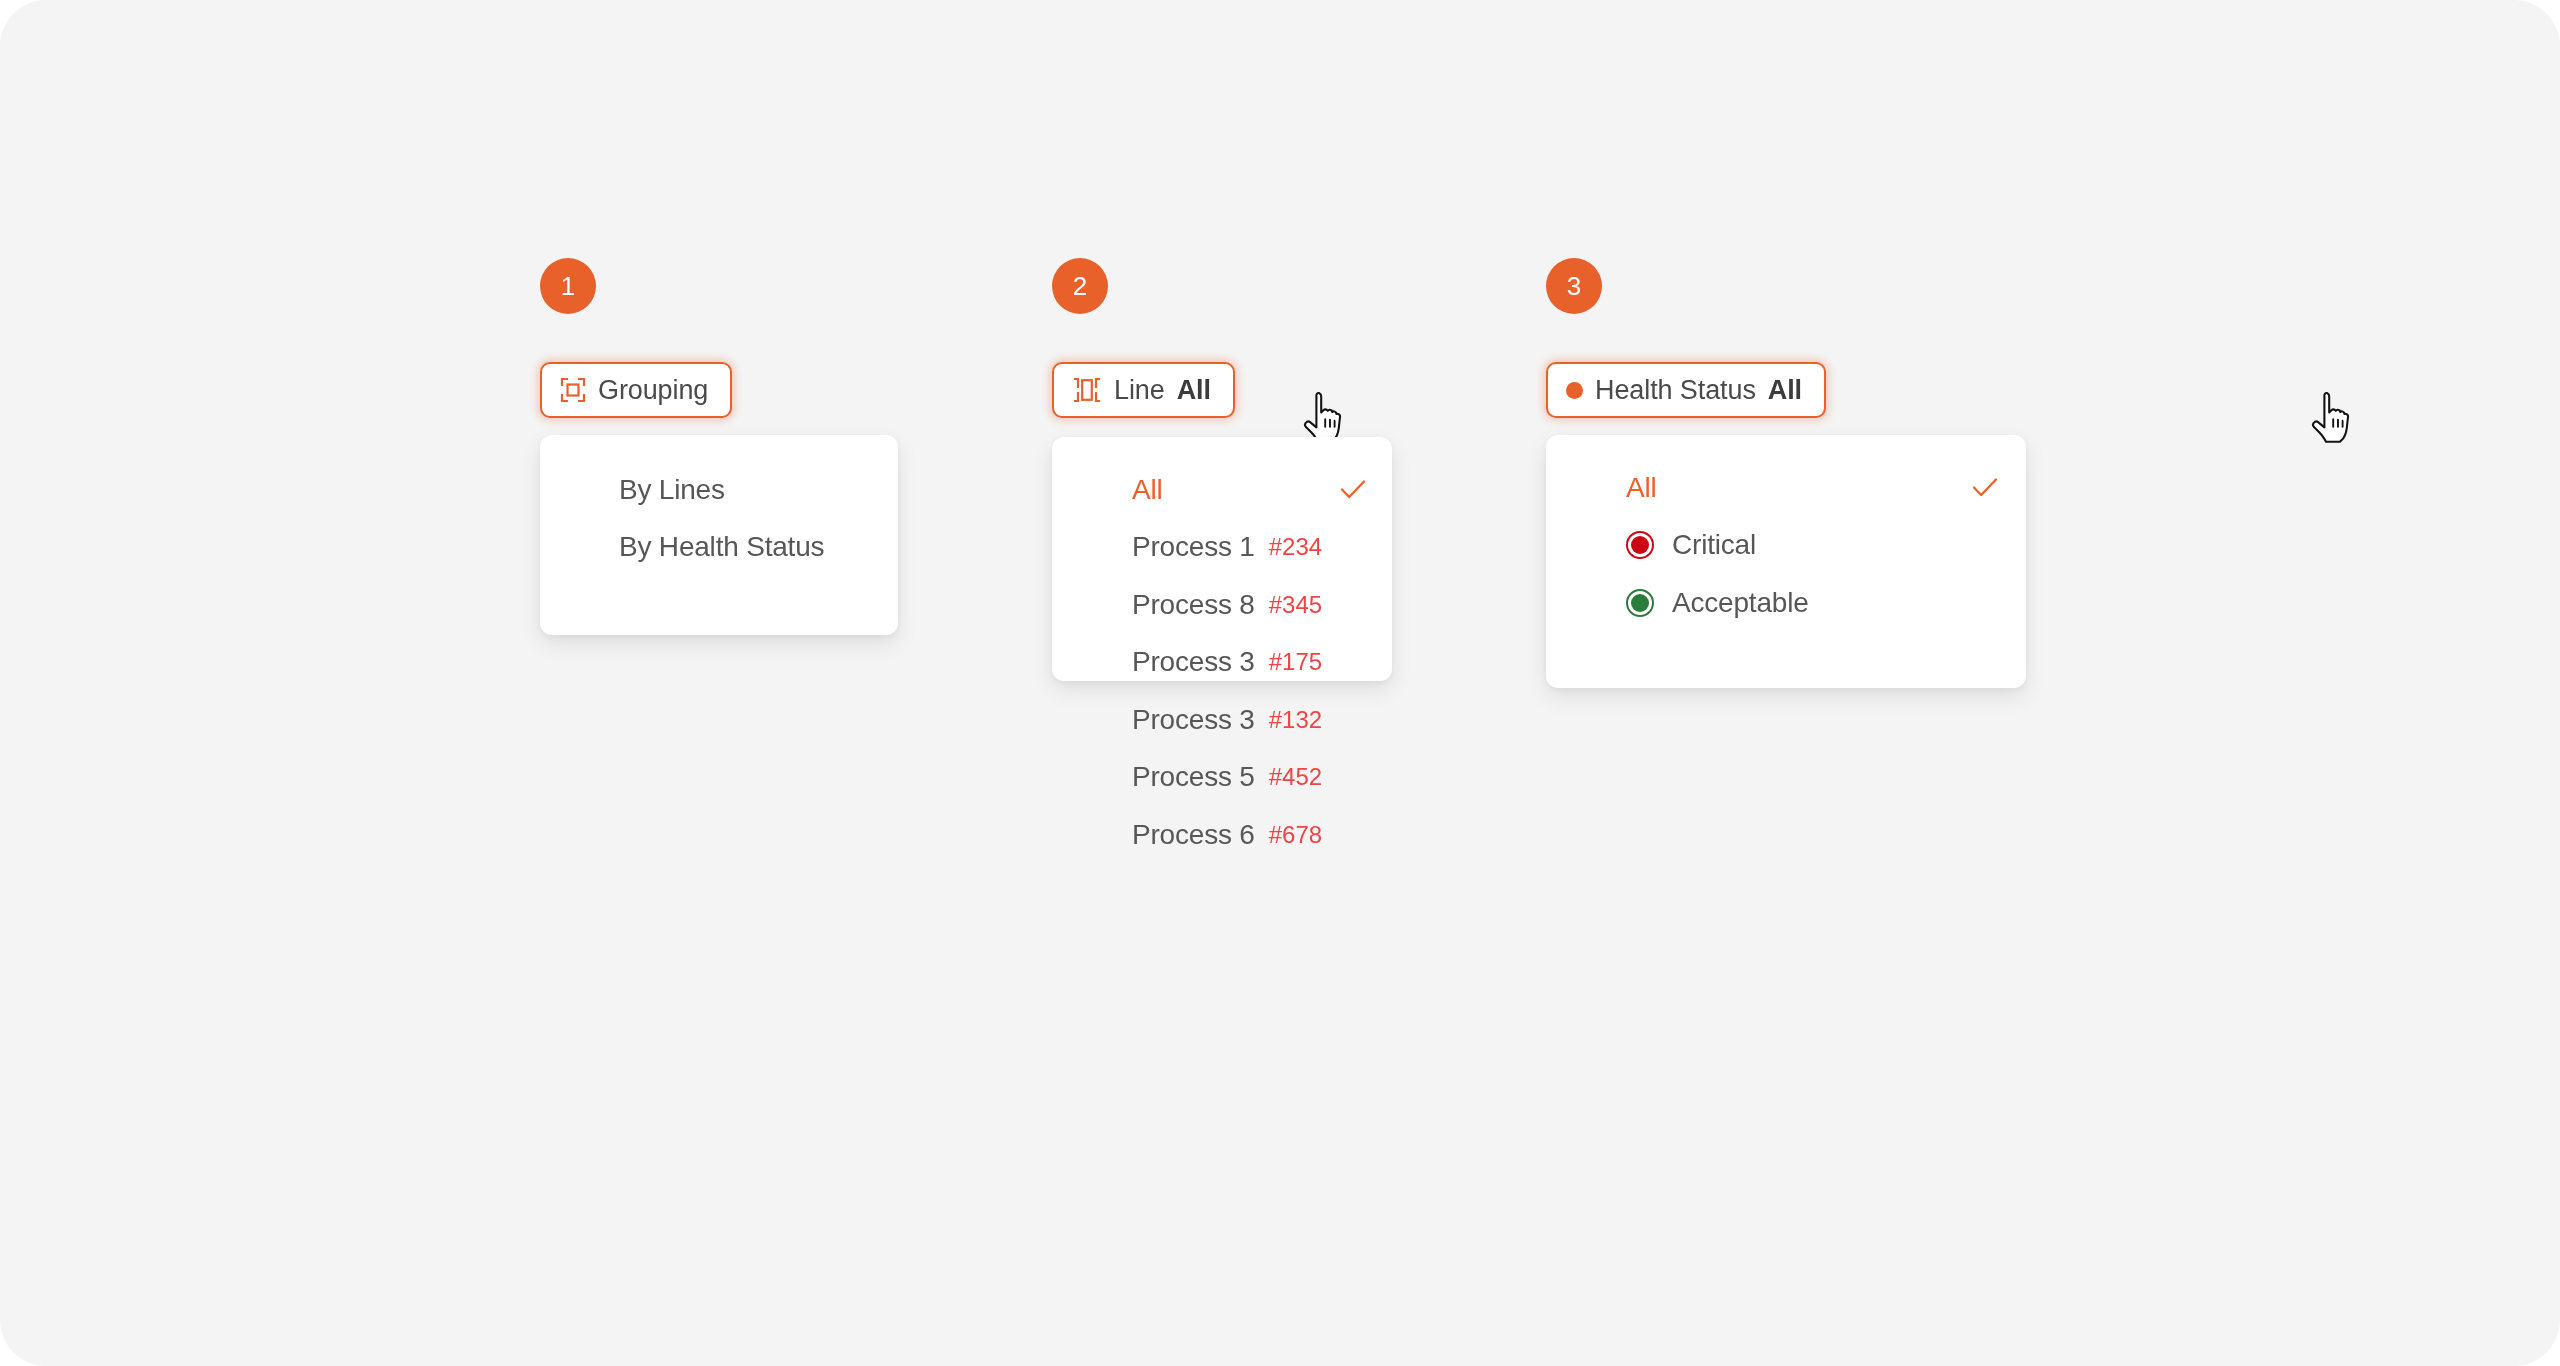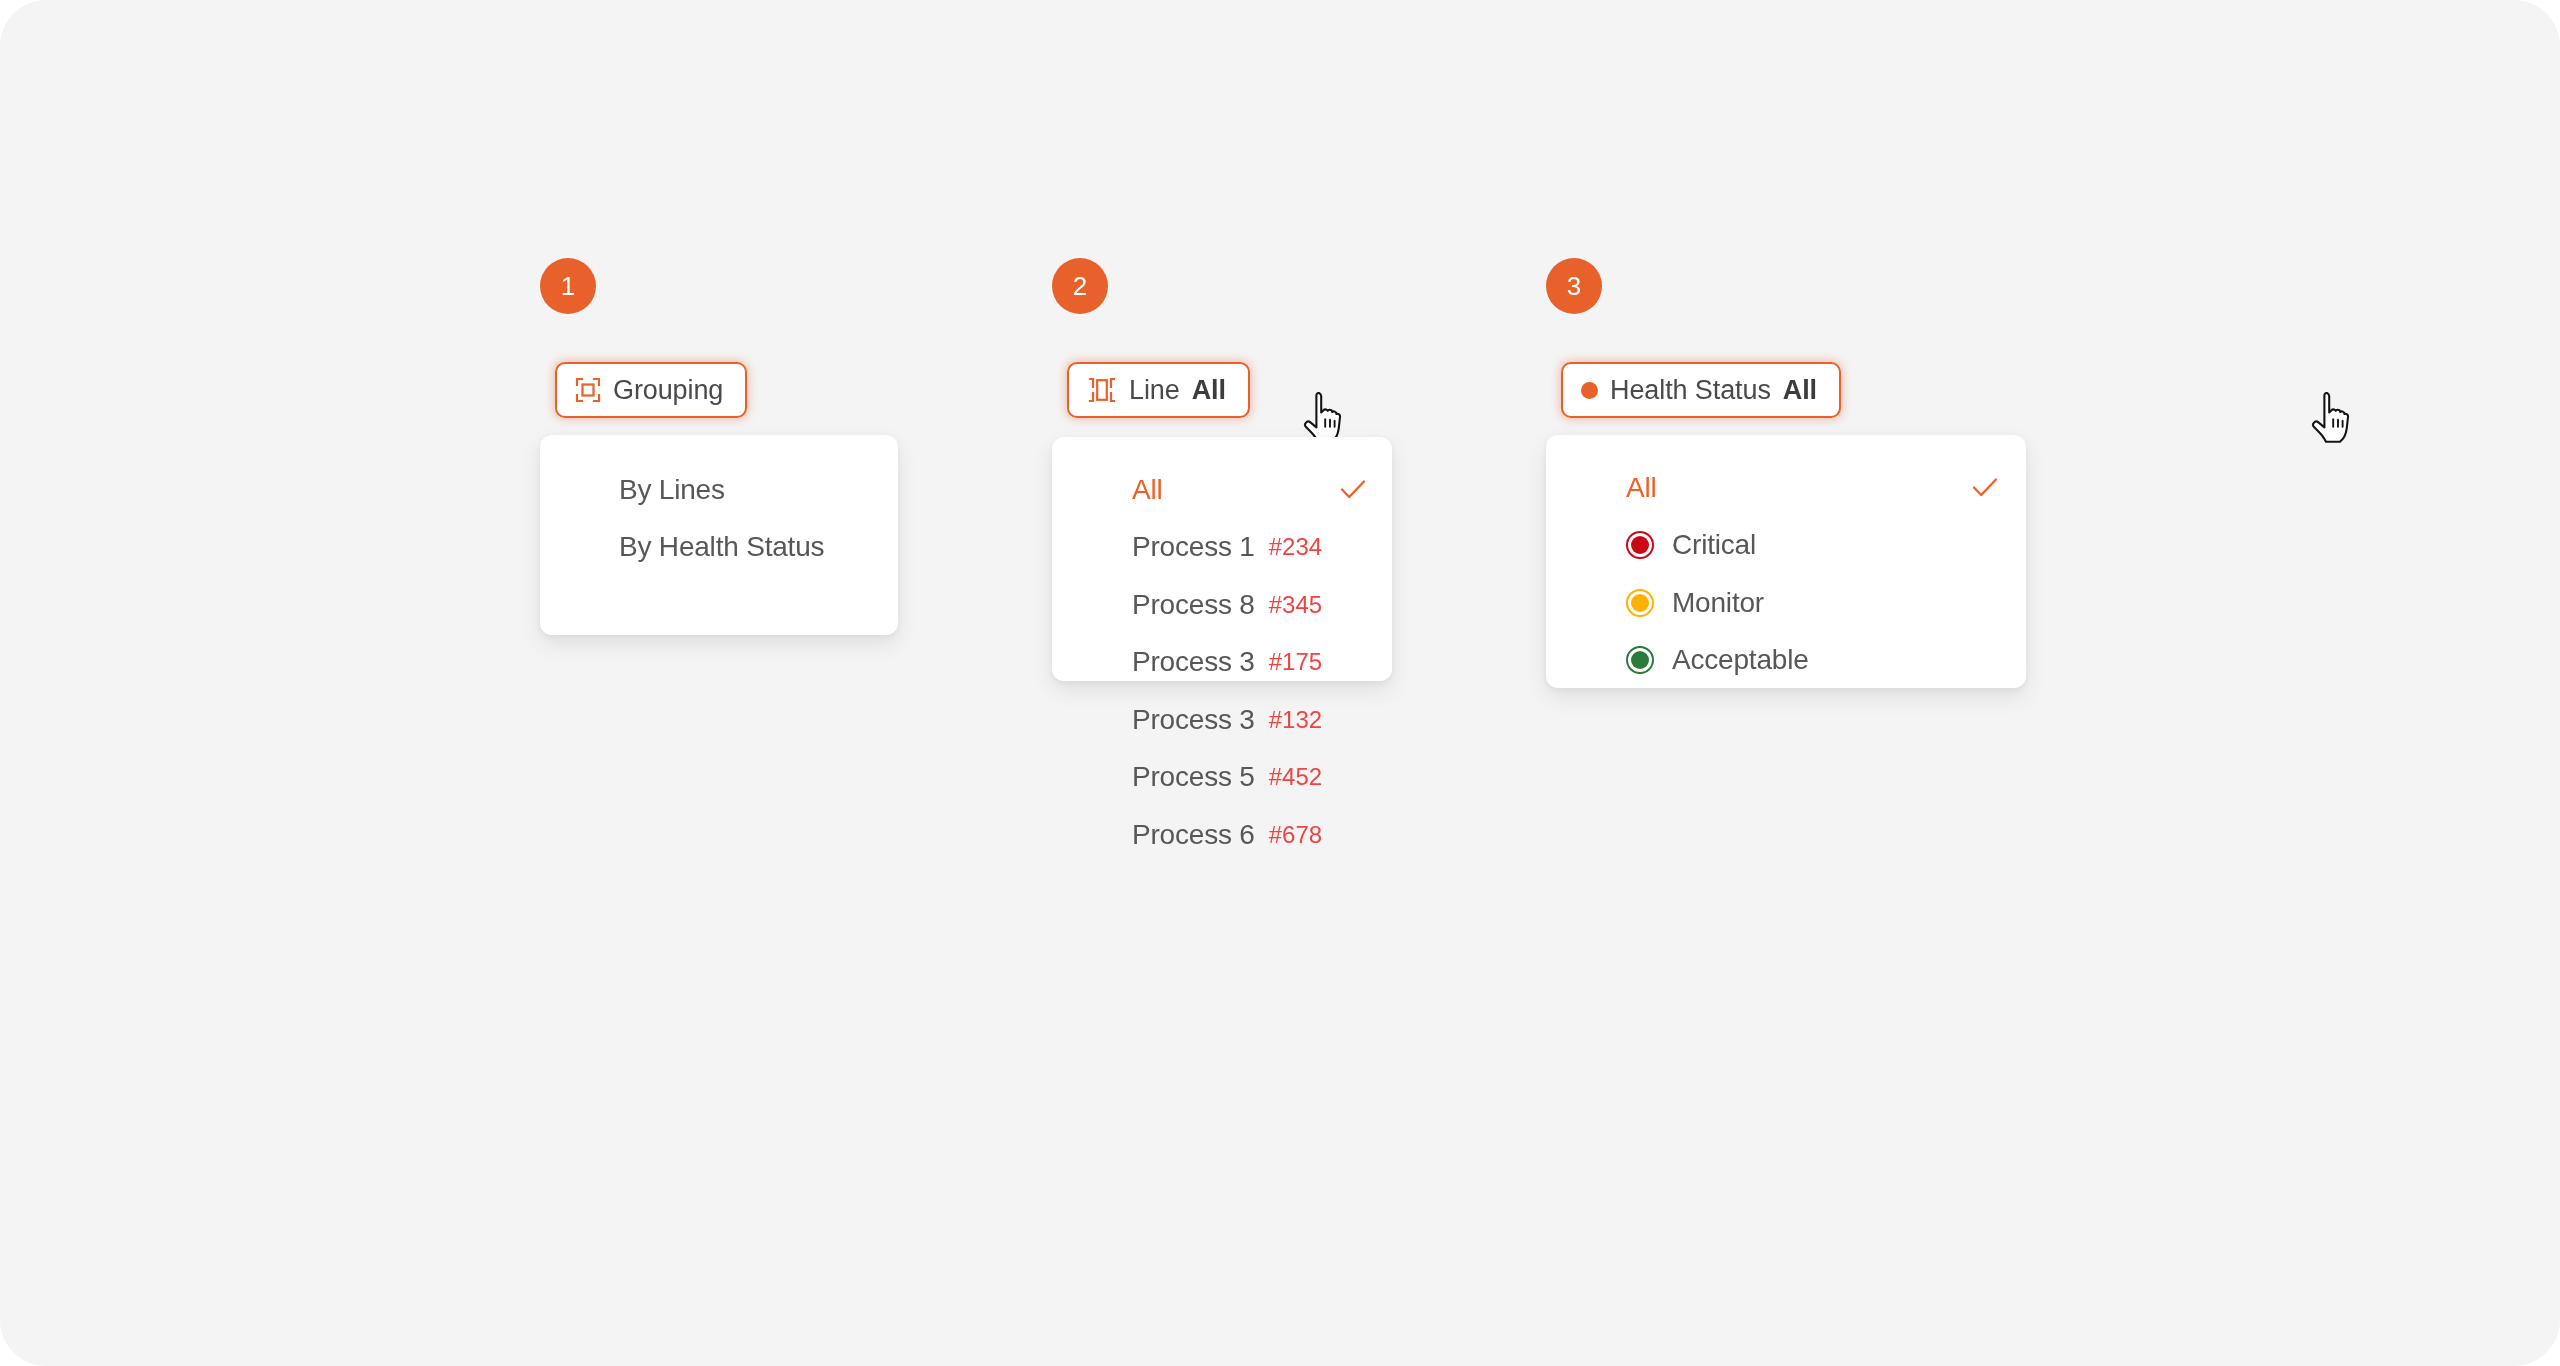--- a/index.html
+++ b/index.html
@@ -47,21 +47,21 @@
     line-height: 56px;
     text-align: center;
     font-weight: 400;
     letter-spacing: 0.2px;
   }
 
   
   .trigger {
     position: absolute;
     top: 362px;
-    left: 15px;
+    left: 0;
     display: inline-flex;
     align-items: center;
     gap: 12px;
     height: 56px;
     padding: 0 22px 0 18px;
     box-sizing: border-box;
     background: #ffffff;
     border: 2.5px solid #e8612a;
     border-radius: 10px;
     box-shadow: 0 0 9px 2px rgba(232,97,42,0.32);
@@ -295,24 +295,20 @@
             <path d="M4 14.5 L11.2 22 L26 6.5" fill="none" stroke="#ef5f26" stroke-width="2.3" stroke-linecap="round" stroke-linejoin="round"></path>
           </svg>
         </span>
       </div>
 
       <div class="menu-item">
         <span class="status-ring" id="ring-critical" style="color: rgb(204, 7, 20);"></span>
         <span class="menu-label">Critical</span>
       </div>
 
-      <div class="menu-item">
-        <span class="status-ring" id="ring-monitor" style="color: rgb(255, 177, 0);"></span>
-        <span class="menu-label">Monitor</span>
-      </div>
 
       <div class="menu-item">
         <span class="status-ring" id="ring-acceptable" style="color: rgb(43, 124, 58);"></span>
         <span class="menu-label">Acceptable</span>
       </div>
 
     </div>
 
   </div>
 

